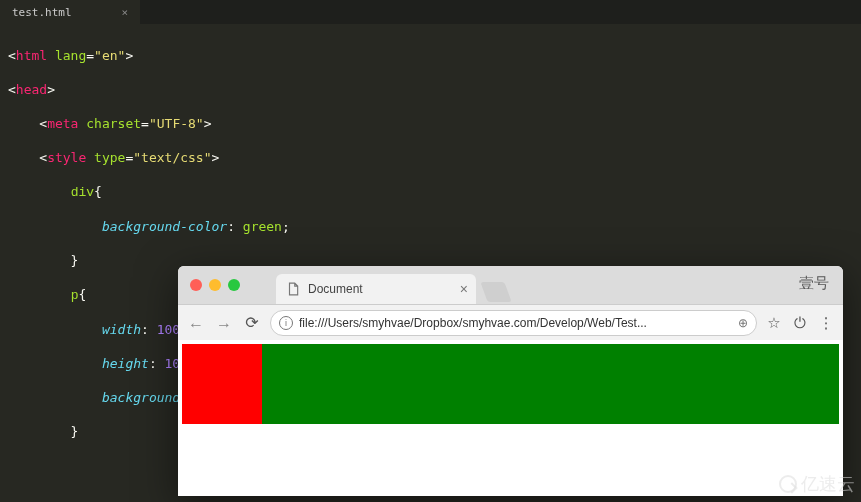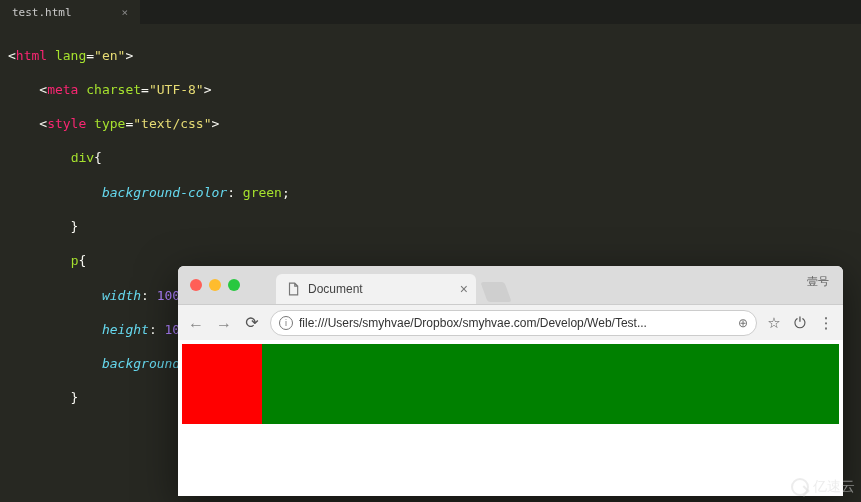--- a/index.html
+++ b/index.html
@@ -113,21 +113,21 @@
   background: #cfcfcf;
   margin-left: 8px;
   margin-top: 14px;
   transform: skewX(20deg);
   border-radius: 3px;
 }
 .br-mark {
   position: absolute;
   right: 14px;
   top: 8px;
-  font-size: 11px;
+  font-size: 15px;
   color: #555;
   font-family: sans-serif;
 }
 .br-toolbar {
   height: 36px;
   background: #f2f2f2;
   border-top: 1px solid #ccc;
   display: flex;
   align-items: center;
   padding: 0 8px;
@@ -175,21 +175,21 @@
 }
 .redbox {
   background: red;
   width: 80px;
   height: 80px;
 }
 .watermark {
   position: absolute;
   right: 6px;
   bottom: 6px;
-  font-size: 14px;
+  font-size: 18px;
   color: rgba(220,220,220,.55);
   font-family: sans-serif;
   display:flex;
   align-items:center;
   gap:4px;
 }
 .watermark .wm-icon {
   width:18px;height:18px;border:2px solid rgba(220,220,220,.55);
   border-radius:50%;position:relative;
 }
@@ -203,20 +203,21 @@
 
 <div class="editor-tabs">
   <div class="tab">
     <span>test.html</span>
     <span class="close">×</span>
   </div>
 </div>
 
 <div class="code-area">
 <div><span class="c-punc">&lt;</span><span class="c-tag">html</span><span> </span><span class="c-attr">lang</span><span class="c-punc">=</span><span class="c-str">"en"</span><span class="c-punc">&gt;</span></div>
+<div><span class="c-punc">&lt;</span><span class="c-tag">head</span><span class="c-punc">&gt;</span></div>
 <div><span class="c-punc">    &lt;</span><span class="c-tag">meta</span><span> </span><span class="c-attr">charset</span><span class="c-punc">=</span><span class="c-str">"UTF-8"</span><span class="c-punc">&gt;</span></div>
 <div><span class="c-punc">    &lt;</span><span class="c-tag">style</span><span> </span><span class="c-attr">type</span><span class="c-punc">=</span><span class="c-str">"text/css"</span><span class="c-punc">&gt;</span></div>
 <div><span>        </span><span class="c-sel">div</span><span class="c-punc">{</span></div>
 <div><span>            </span><span class="c-prop">background-color</span><span class="c-punc">: </span><span class="c-val">green</span><span class="c-punc">;</span></div>
 <div><span class="c-punc">        }</span></div>
 <div><span>        </span><span class="c-sel">p</span><span class="c-punc">{</span></div>
 <div><span>            </span><span class="c-prop">width</span><span class="c-punc">: </span><span class="c-num">100</span><span class="c-unit">px</span><span class="c-punc">;</span></div>
 <div><span>            </span><span class="c-prop">height</span><span class="c-punc">: </span><span class="c-num">100</span><span class="c-unit">px</span><span class="c-punc">;</span></div>
 <div><span>            </span><span class="c-prop">background-color</span><span class="c-punc">: </span><span class="c-val">red</span><span class="c-punc">;</span></div>
 <div><span class="c-punc">        }</span></div>

